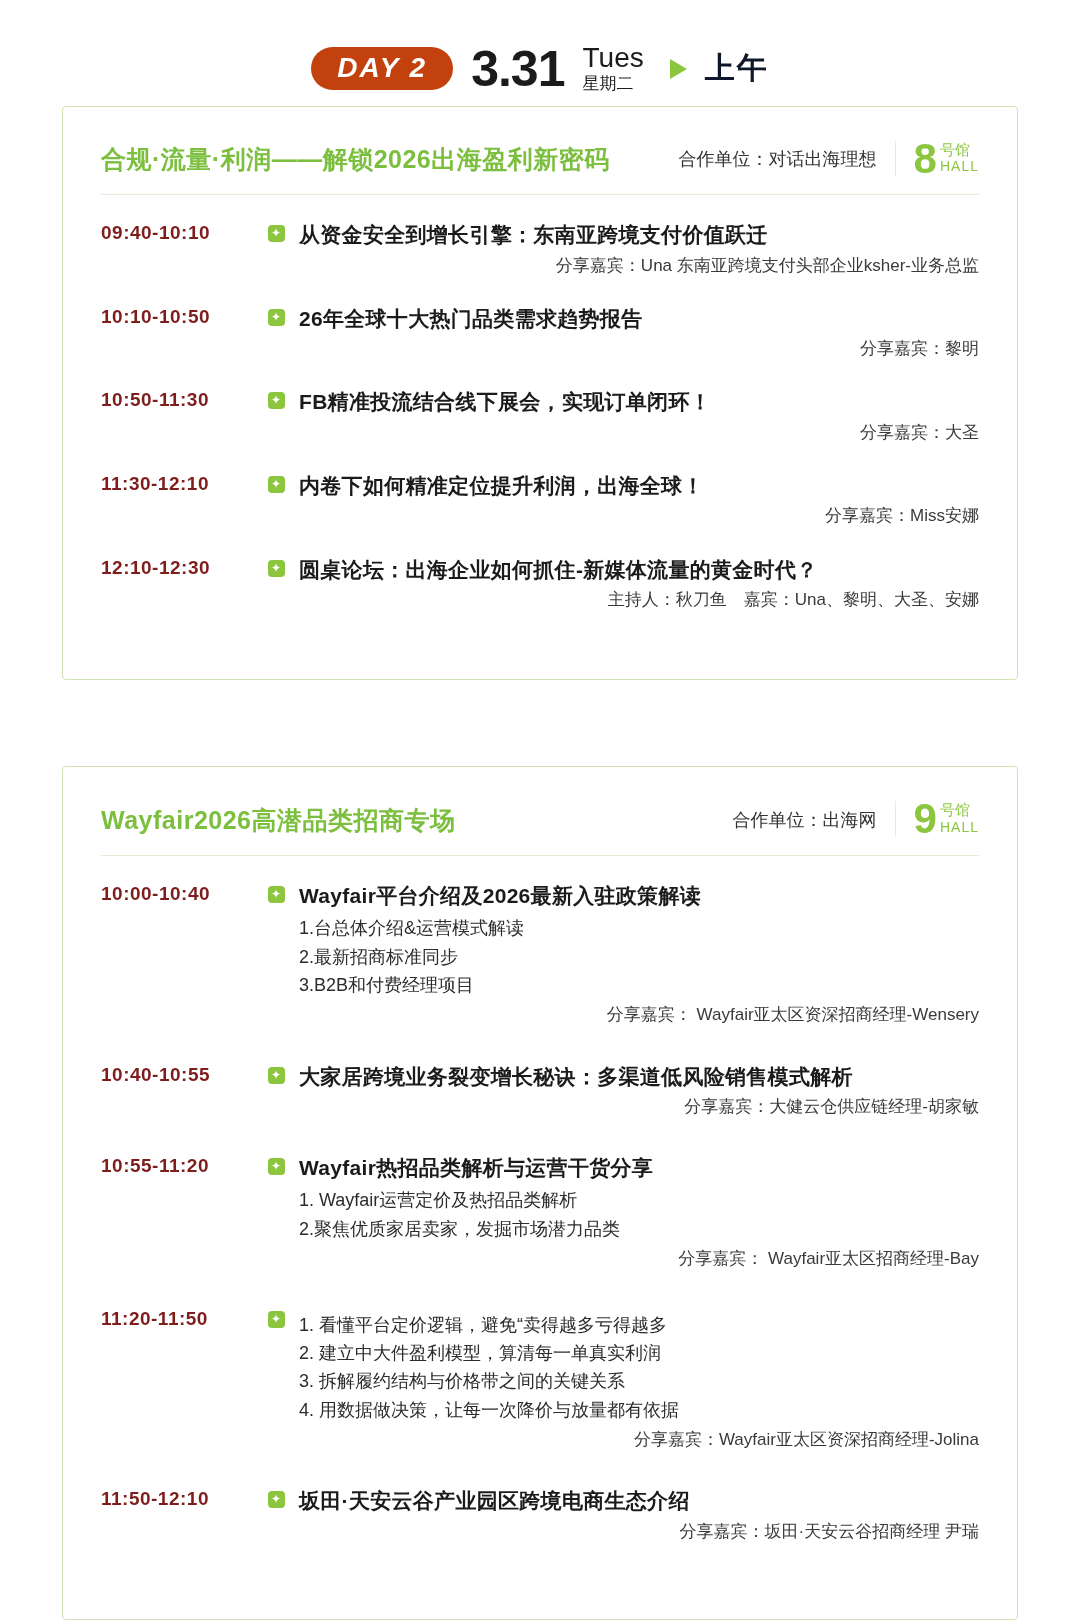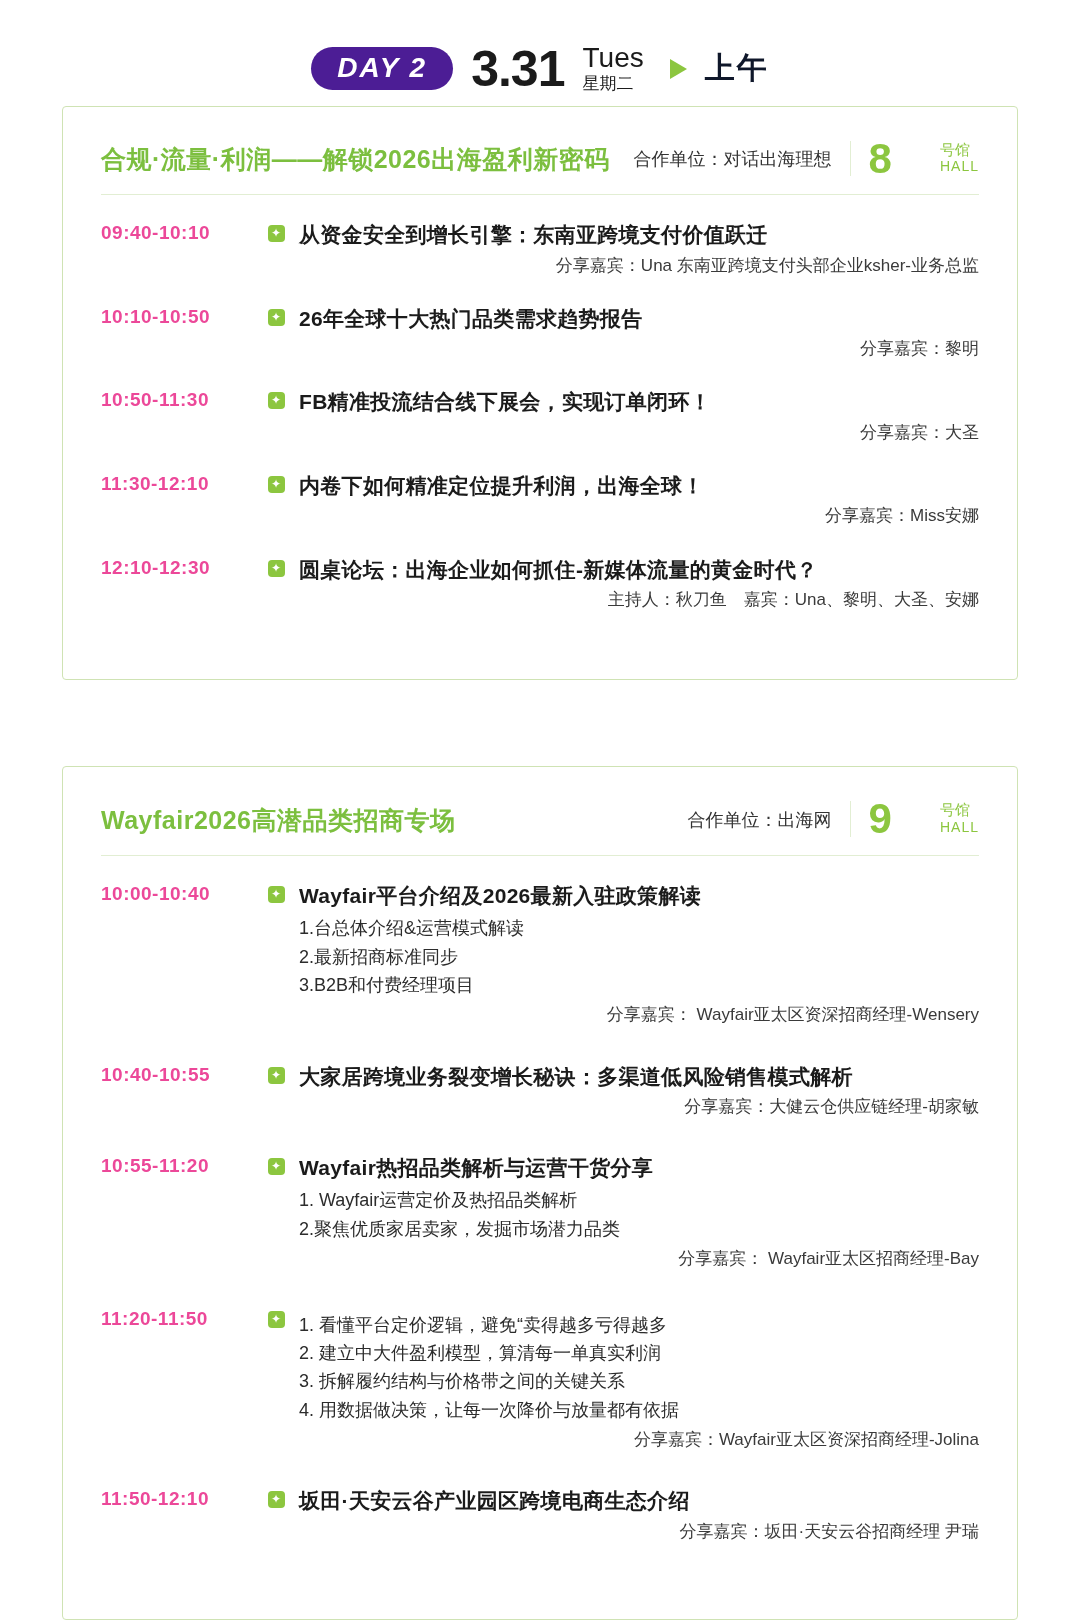--- a/index.html
+++ b/index.html
@@ -18,21 +18,21 @@
   
   .header {
     display: flex;
     align-items: center;
     justify-content: center;
     gap: 18px;
     padding-top: 42px;
     padding-bottom: 10px;
   }
   .day-badge {
-    background: #4c1d95;
+    background: #c2410c;
     color: #ffffff;
     border-radius: 999px;
     padding: 7px 26px 8px 26px;
     font-size: 28px;
     font-weight: bold;
     letter-spacing: 2px;
     font-style: italic;
     line-height: 1;
   }
   .date-num {
@@ -117,38 +117,37 @@
     font-size: 42px;
     font-weight: bold;
     color: #8cc63f;
     line-height: 0.85;
   }
   .hall-txt {
     display: flex;
     flex-direction: column;
     line-height: 1.15;
     padding-bottom: 2px;
-    margin-left: 45px;
   }
   .hall-txt .cn { font-size: 15px; color: #8cc63f; }
   .hall-txt .en { font-size: 14px; color: #8cc63f; letter-spacing: 1px; }
 
   
   .agenda { padding-top: 26px; position: relative; }
   .row {
     display: flex;
     align-items: flex-start;
     position: relative;
   }
   .time {
     width: 152px;
     min-width: 152px;
     font-size: 19px;
     font-weight: bold;
-    color: #ec4899;
+    color: #7f1d1d;
     letter-spacing: 0.5px;
     padding-top: 1px;
     text-align: left;
   }
   .marker-col {
     width: 46px;
     min-width: 46px;
     position: relative;
     display: flex;
     justify-content: center;

